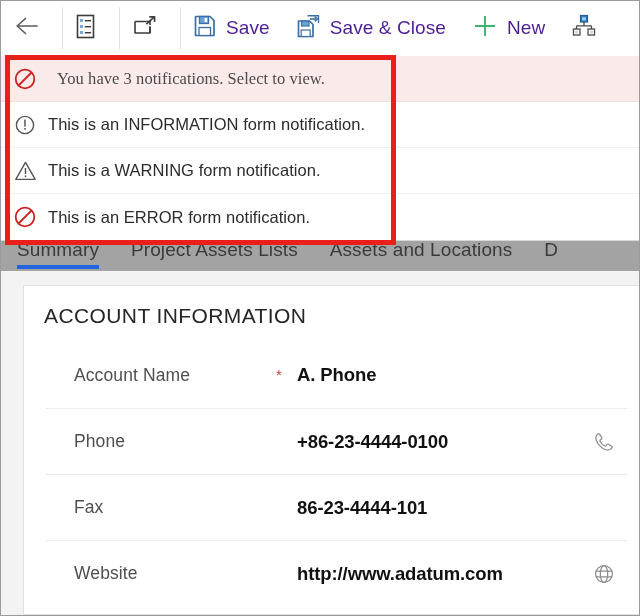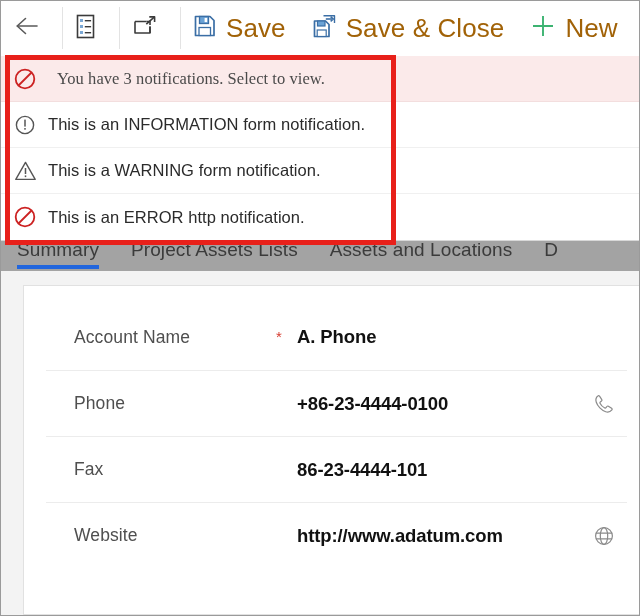--- a/index.html
+++ b/index.html
@@ -48,22 +48,22 @@
   .cmd-item.sep::before {
     content: "";
     position: absolute;
     left: 0;
     top: 6px;
     bottom: 6px;
     width: 1px;
     background: #e3e3e3;
   }
   .cmd-label {
-    font-size: 26px;
-    color: #a16207;
+    font-size: 19px;
+    color: #4c1d95;
     letter-spacing: 0.1px;
     white-space: nowrap;
   }
   .icn { display: block; }
 
   
   .notif-panel {
     position: absolute;
     left: 0;
     top: 55px;
@@ -374,30 +374,31 @@
       <span class="notif-text">This is a WARNING form notification.</span>
     </div>
 
     <div class="notif-row">
       <span class="notif-icon">
         <svg width="24" height="24" viewBox="0 0 24 24">
           <circle cx="12" cy="12" r="9.3" fill="none" stroke="#cc2222" stroke-width="1.8"></circle>
           <path d="M5.5 18.5 L18.5 5.5" fill="none" stroke="#cc2222" stroke-width="1.8"></path>
         </svg>
       </span>
-      <span class="notif-text">This is an ERROR http notification.</span>
+      <span class="notif-text">This is an ERROR form notification.</span>
     </div>
 
   </div>
 
   <div class="annot-box"></div>
 
   <div class="formarea">
     <div class="card">
 
+      <div class="section-title">ACCOUNT INFORMATION</div>
 
       <div class="field-row first">
         <span class="field-label">Account Name</span>
         <span class="req-star">*</span>
         <span class="field-value">A. Phone</span>
         <span class="field-action"></span>
       </div>
 
       <div class="field-row">
         <span class="field-label">Phone</span>

